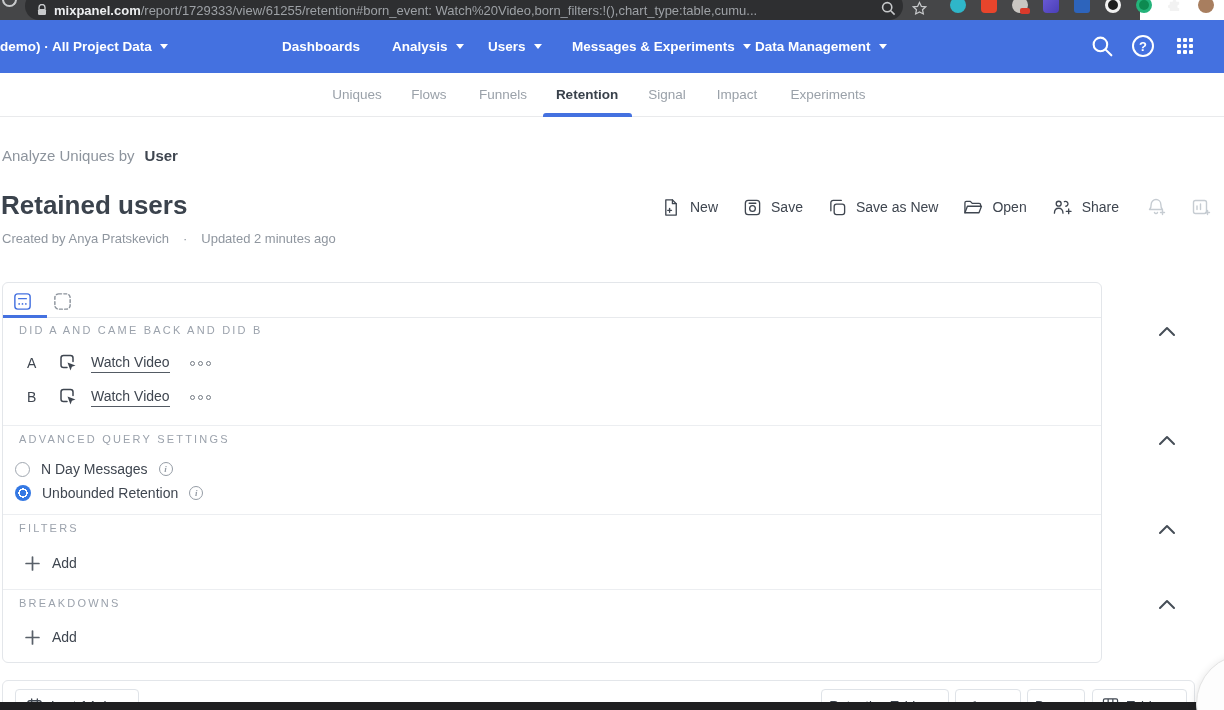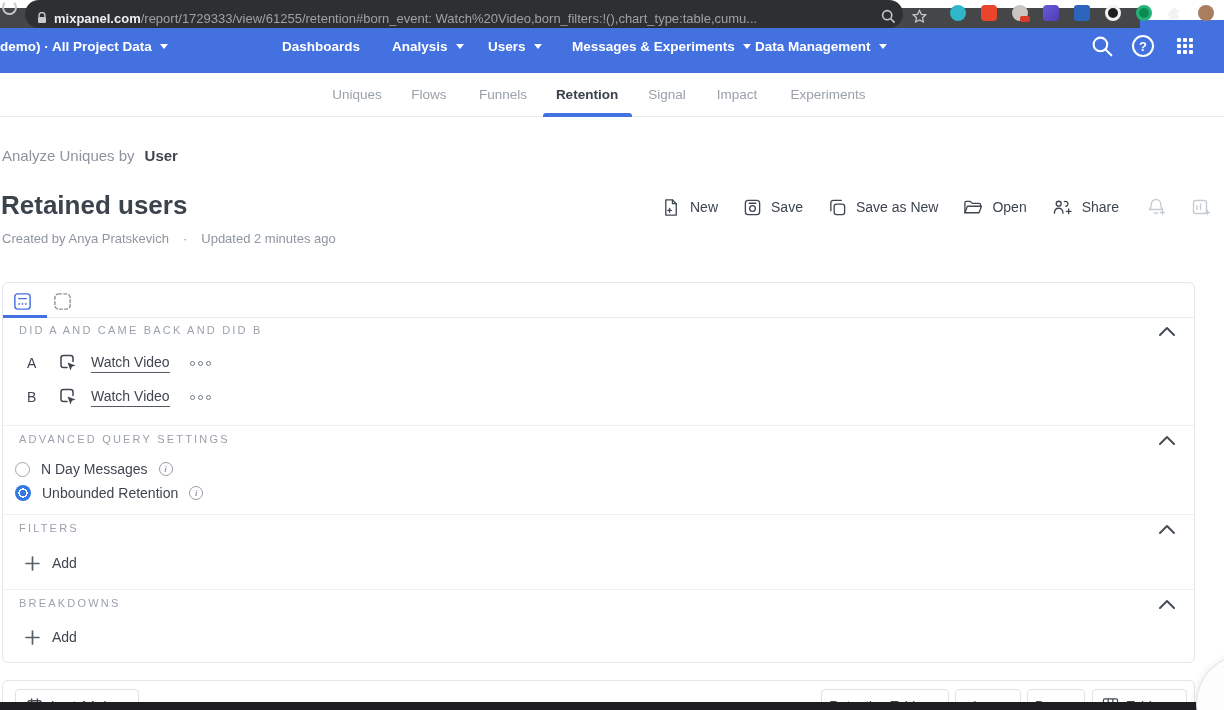--- a/index.html
+++ b/index.html
@@ -2,21 +2,21 @@
 <html><head>
 <meta charset="utf-8">
 <style>
   * { box-sizing: border-box; }
   html,body { margin:0; padding:0; }
   body {
     width:1224px; height:710px; overflow:hidden; position:relative;
     font-family:"Liberation Sans", sans-serif; background:#ffffff;
   }
   
-  .browser-bar { position:absolute; left:0; top:8px; width:1140px; height:20px; background:#454648; z-index:5; }
+  .browser-bar { position:absolute; left:0; top:0; width:1140px; height:20px; background:#454648; z-index:5; }
   .reload-arc { position:absolute; left:2px; top:-8px; width:15px; height:15px; border:2px solid #c7c9cb; border-top-color:transparent; border-radius:50%; }
   .url-pill { position:absolute; left:25px; top:-8px; width:878px; height:28px; background:#2e2f31; border-radius:14px;
     display:flex; align-items:flex-end; padding:0 10px 2px 12px; overflow:hidden; }
   .url-lock { flex:0 0 auto; margin:0 7px 2px 0; }
   .url-text { font-size:13px; font-weight:700; white-space:nowrap; overflow:hidden; }
   .url-domain { color:#eceef0; }
   .url-path { color:#9da1a6; font-weight:400; }
   .bar-icon { position:absolute; top:1px; }
   .ext-row { position:absolute; left:950px; top:-3px; display:flex; gap:15px; align-items:center; }
   .ext { width:16px; height:16px; flex:0 0 auto; }
@@ -45,21 +45,21 @@
   
   .analyze-row { position:absolute; left:2px; top:147px; font-size:15px; color:#8d949d; }
   .analyze-value { color:#3f4650; font-weight:700; margin-left:10px; cursor:pointer; }
   .report-title { position:absolute; left:1px; top:190px; font-size:26px; font-weight:700; color:#3b434d; }
   .report-meta { position:absolute; left:2px; top:231px; font-size:13px; color:#8f969f; display:flex; gap:14px; }
   .actions-row { position:absolute; left:662px; top:193px; height:28px; display:flex; align-items:center; gap:25px; }
   .action-btn { display:flex; align-items:center; gap:9px; font-size:14px; color:#3f4650; cursor:pointer; white-space:nowrap; }
   .dots-menu { display:flex; gap:3px; align-items:center; cursor:pointer; }
   .dots-menu i { width:5px; height:5px; border:1.5px solid #737a83; border-radius:50%; display:block; }
   
-  .card { position:absolute; left:2px; top:282px; width:1193px; height:381px; background:#fff; border:1px solid #e3e6ea; border-radius:6px; }
+  .card { position:absolute; left:2px; top:282px; width:1100px; height:381px; background:#fff; border:1px solid #e3e6ea; border-radius:6px; }
   .card-tabstrip { position:absolute; left:0; top:0; right:0; height:35px; border-bottom:1px solid #e8eaed; }
   .icon-tab { position:absolute; top:6px; width:24px; height:24px; display:flex; align-items:center; justify-content:center; cursor:pointer; }
   .icon-tab-underline { position:absolute; left:0; top:32px; width:44px; height:3px; background:#4471e0; }
   .sec-header { position:absolute; left:16px; font-size:11px; letter-spacing:2.2px; color:#9ba2ac; font-weight:500; }
   .chev { position:absolute; left:1156px; width:16px; height:11px; cursor:pointer; }
   .step-row { position:absolute; left:24px; height:28px; display:flex; align-items:center; }
   .step-label { width:12px; font-size:14px; color:#3f4650; }
   .step-icon { margin-left:18px; }
   .step-event { margin-left:12px; font-size:14px; color:#3f4650; border-bottom:1px solid #545b64; padding-bottom:2px; cursor:pointer; }
   .step-dots { margin-left:20px; }

